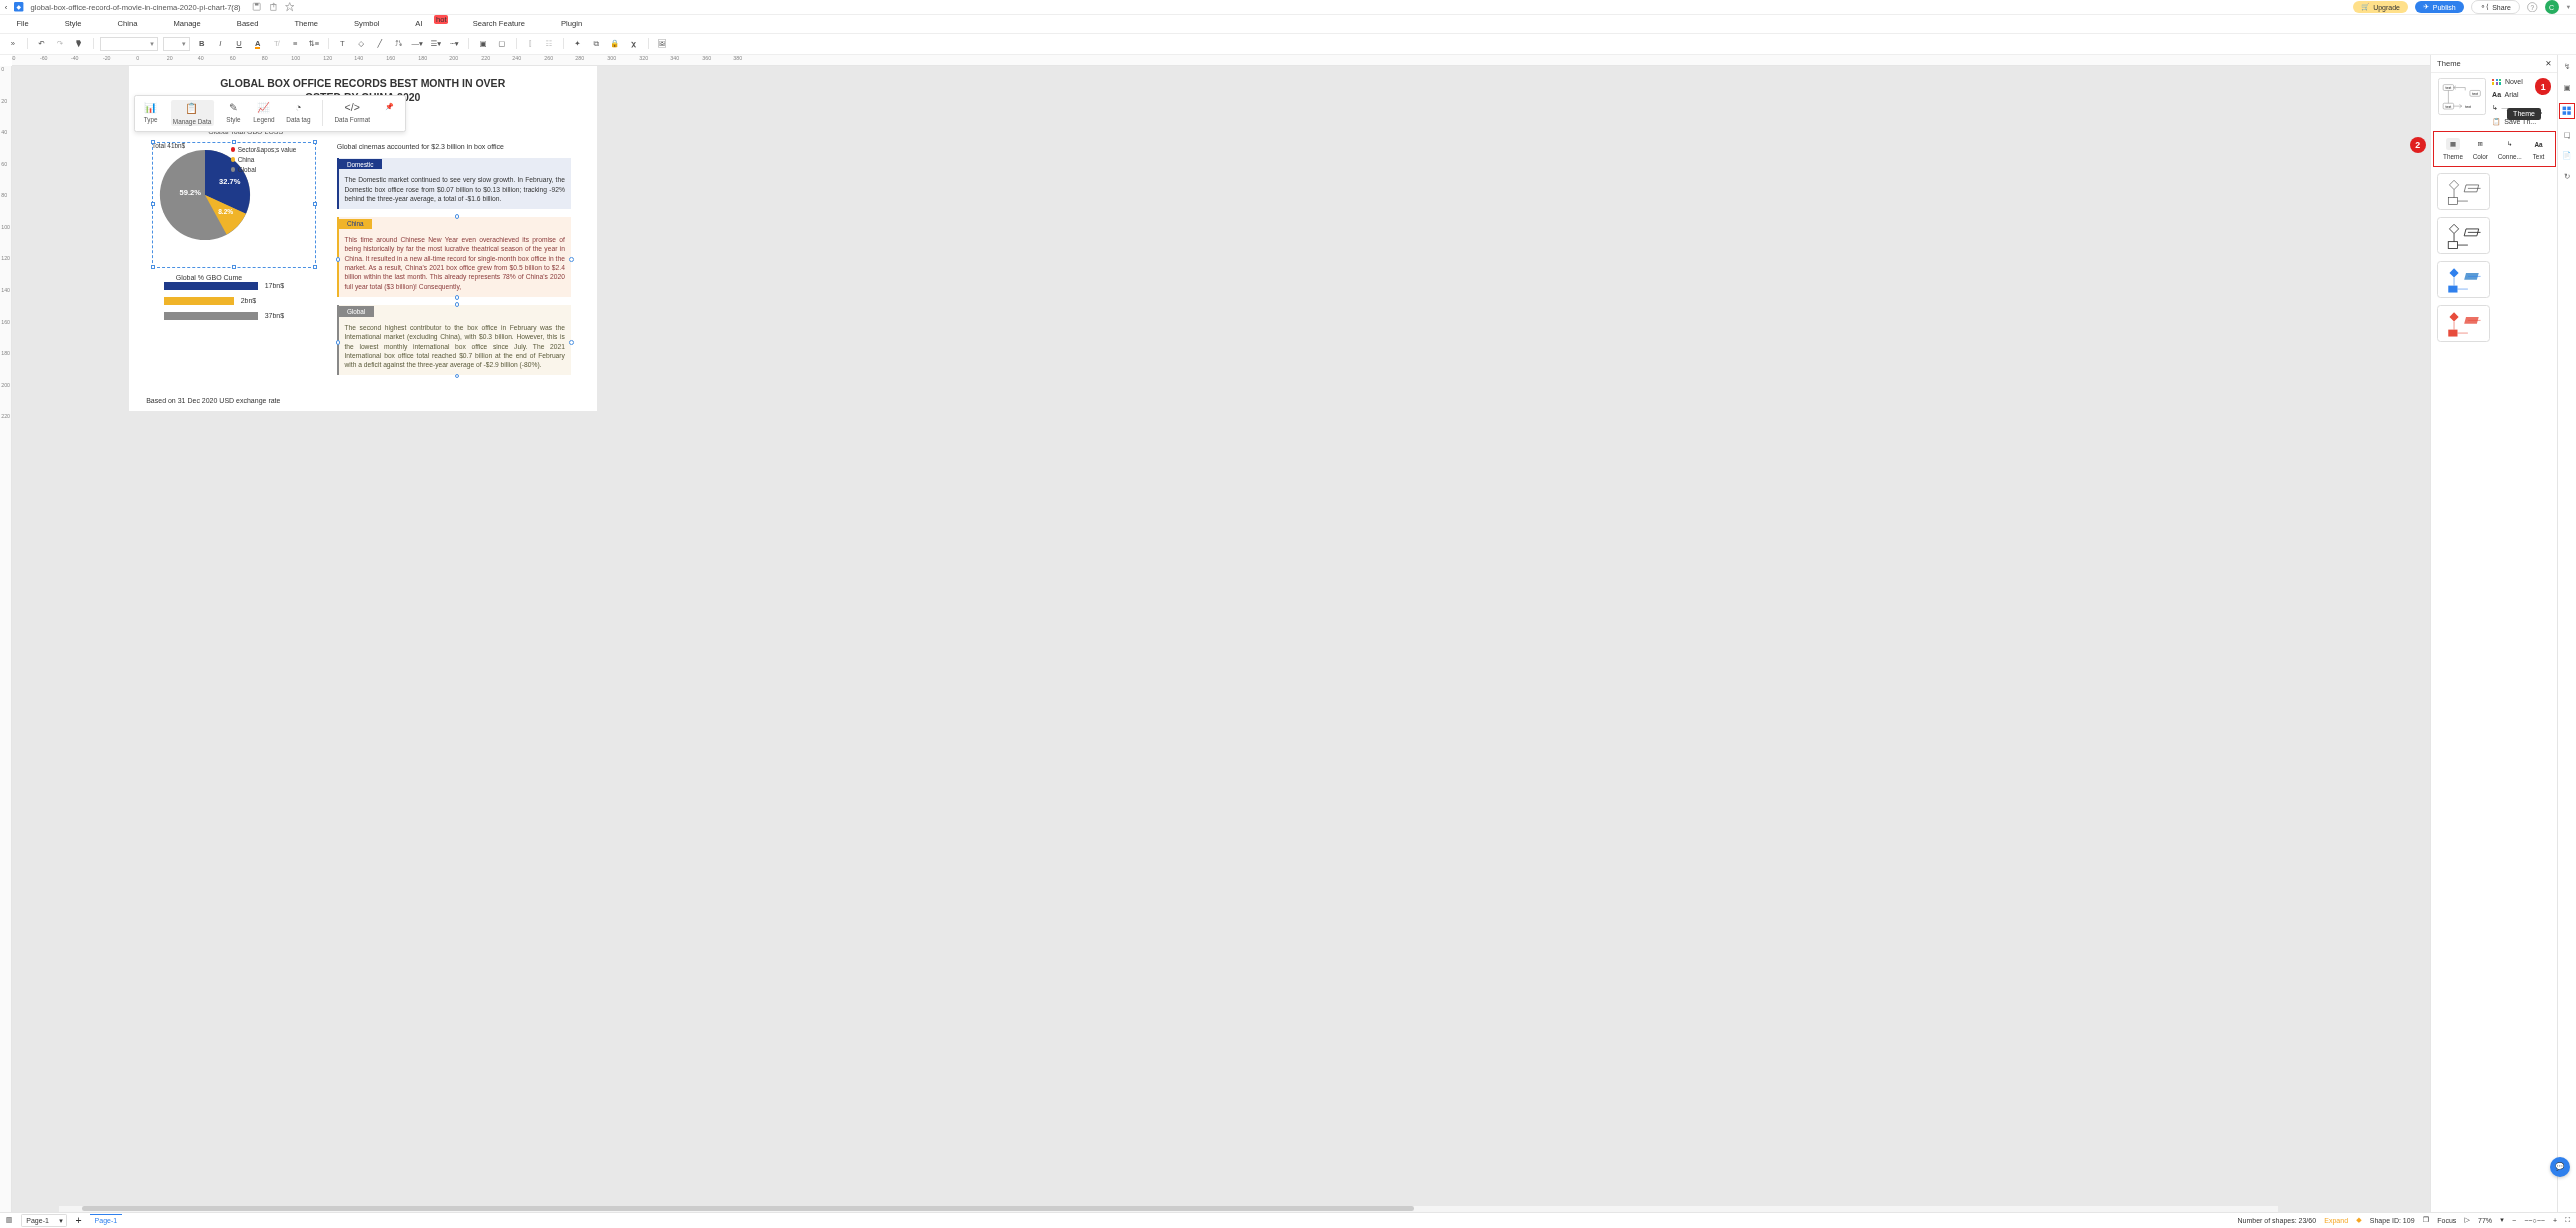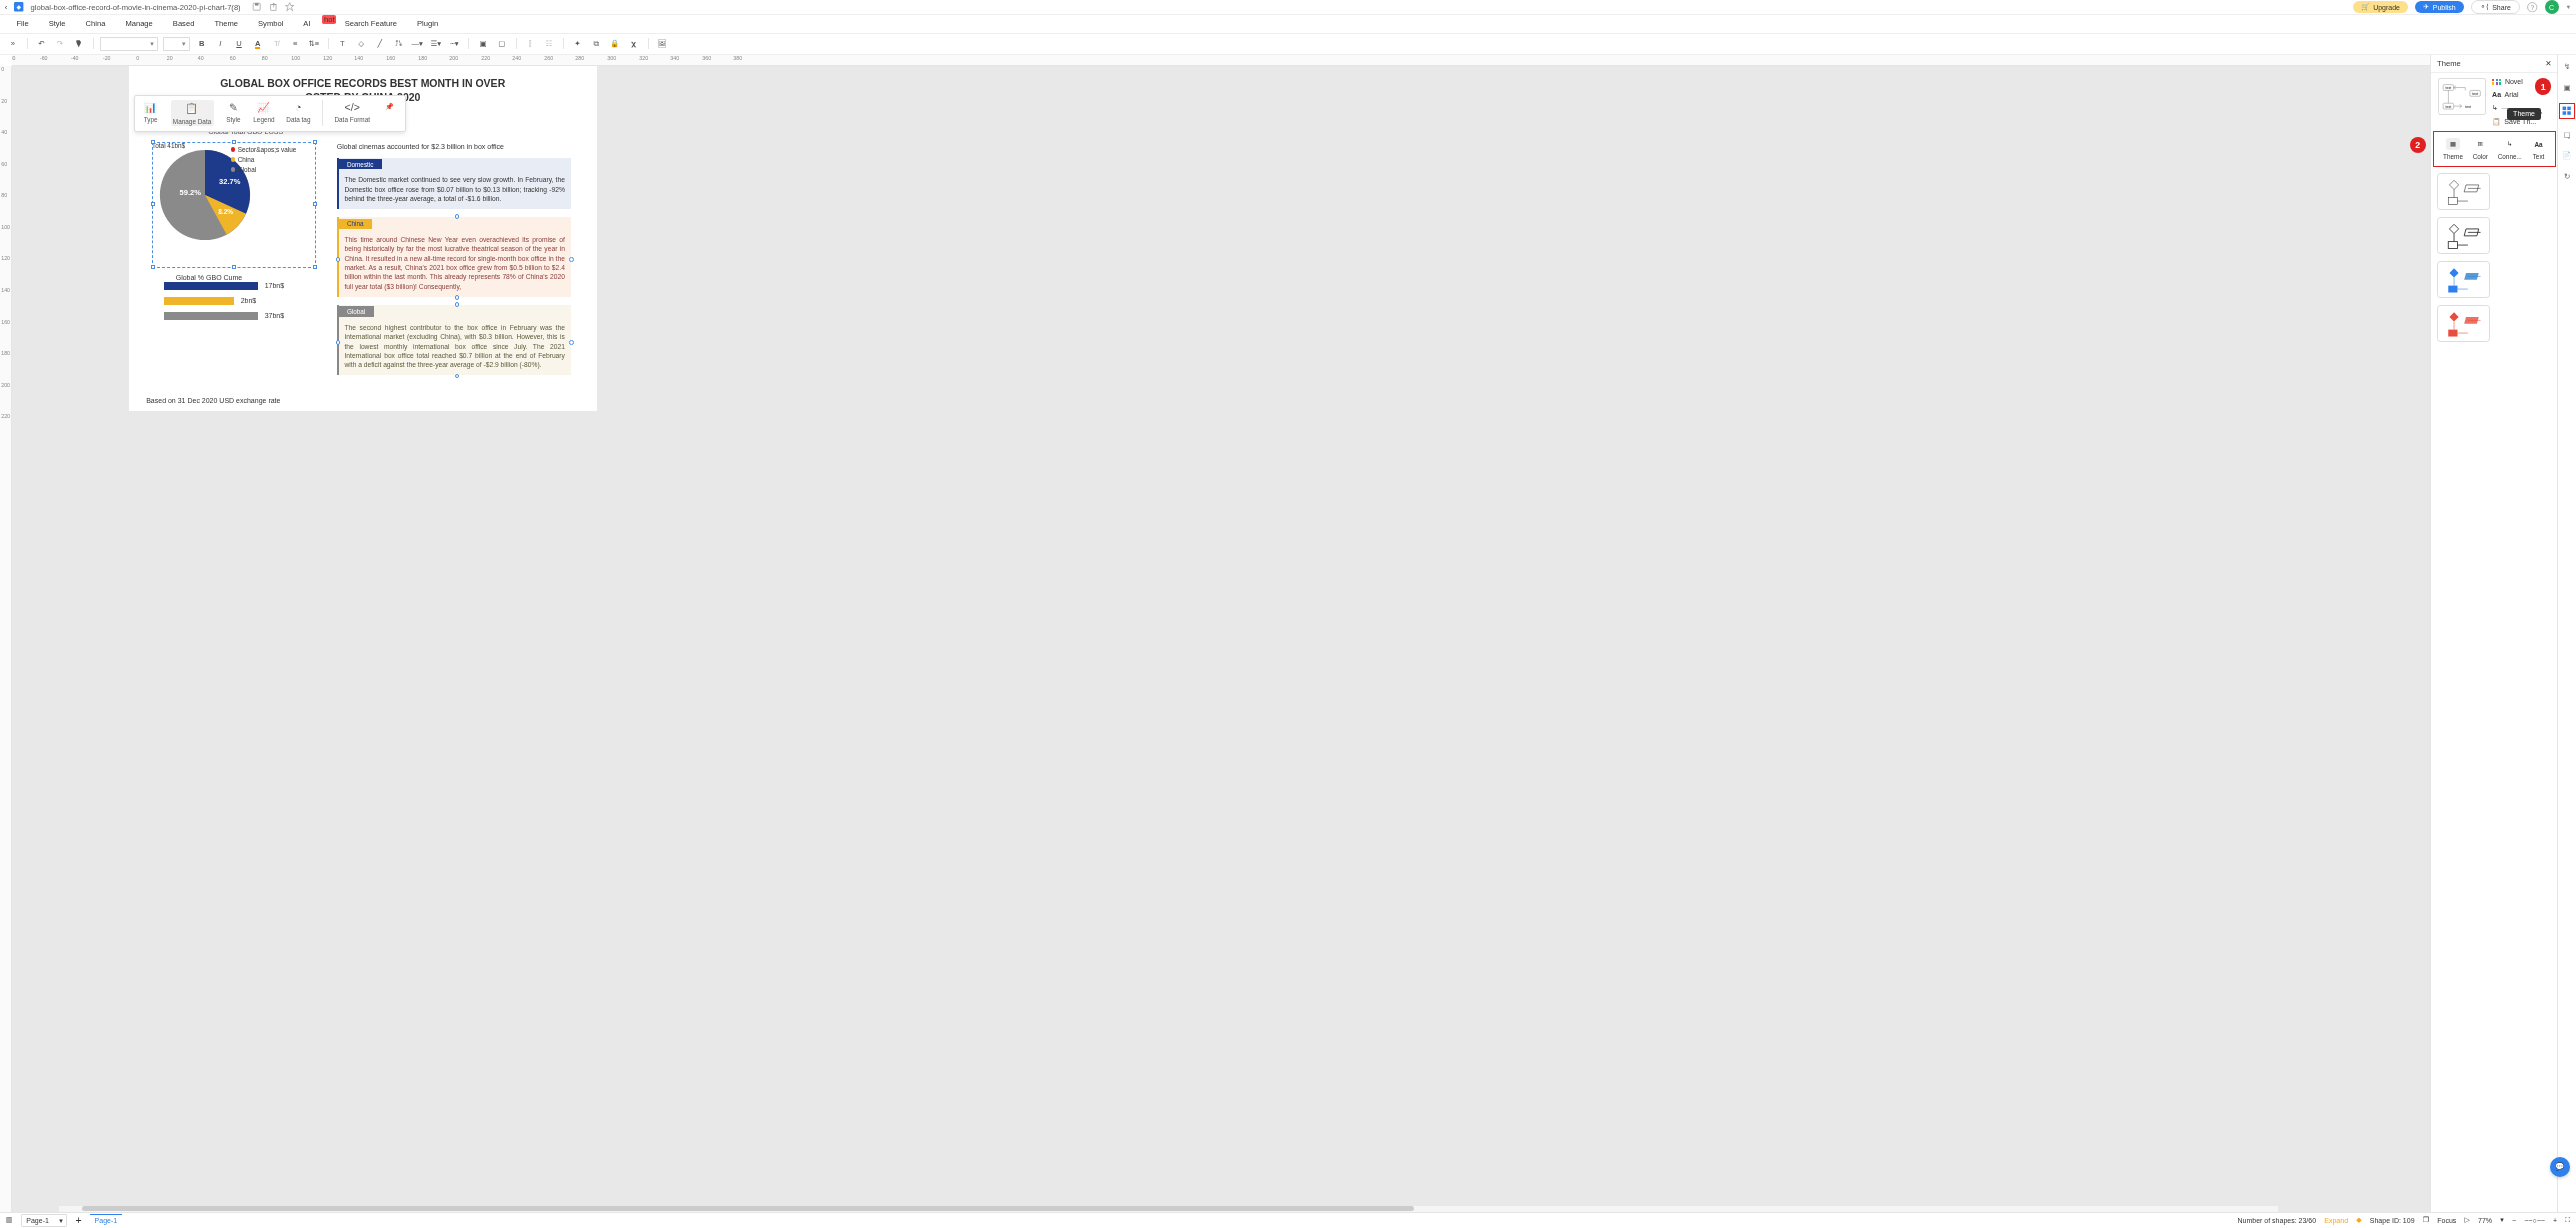--- a/index.html
+++ b/index.html
@@ -11,21 +11,21 @@
   .titlebar .filename { color: #555; font-size: 7.6px; }
   .titlebar .title-icons { display: flex; gap: 7px; margin-left: 4.7px; }
   .titlebar .spacer { flex: 1; }
   .btn-upgrade { background: #ffe08a; border-radius: 9.4px; padding: 2.3px 8.2px; font-size: 7px; display: flex; align-items: center; gap: 3.5px; }
   .btn-publish { background: #2f80ed; color: #fff; border-radius: 9.4px; padding: 2.3px 8.2px; font-size: 7px; display: flex; align-items: center; gap: 3.5px; }
   .btn-share { border: 0.6px solid #ddd; border-radius: 9.4px; padding: 2.3px 8.2px; font-size: 7px; display: flex; align-items: center; gap: 3.5px; }
   .avatar-c { width: 14px; height: 14px; border-radius: 50%; background: #27ae60; color: #fff; display: flex; align-items: center; justify-content: center; font-size: 7px; }
   .caret-down { font-size: 5.8px; color: #888; }
   
   
-  .menubar { height: 17.5px; display: flex; align-items: center; gap: 20px; padding: 0 16.4px; }
+  .menubar { height: 17.5px; display: flex; align-items: center; gap: 36px; padding: 0 16.4px; }
   .menubar span { font-size: 7.6px; color: #333; cursor: pointer; position: relative; }
   .hot-badge { position: absolute; top: -4.7px; right: -11.7px; background: #ff4d4f; color: #fff; font-size: 5.3px; padding: 0 1.8px; border-radius: 1.8px; }
   
   
   .toolbar { height: 22px; border-top: 0.6px solid #eee; border-bottom: 0.6px solid #eee; display: flex; align-items: center; padding: 0 5.8px; gap: 4.7px; }
   .toolbar .sep { width: 0.6px; height: 11.7px; background: #e5e5e5; margin: 0 2.3px; }
   .toolbar .tool-ic { width: 14px; height: 14px; display: flex; align-items: center; justify-content: center; cursor: pointer; color: #555; }
   .toolbar .dropdown-box { border: 0.6px solid #ddd; height: 14px; min-width: 53px; display: flex; align-items: center; padding: 0 3.5px; font-size: 7px; color: #888; }
   .font-color-a { position: relative; font-weight: bold; }
   .font-color-a::after { content: ''; position: absolute; bottom: -1.2px; left: 0; width: 100%; height: 1.8px; background: #ff9800; }

